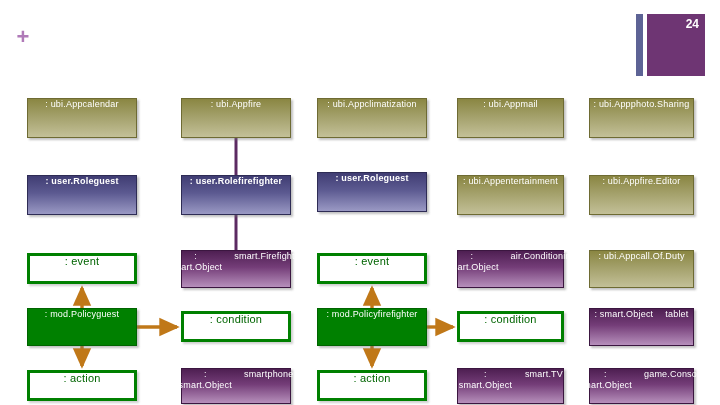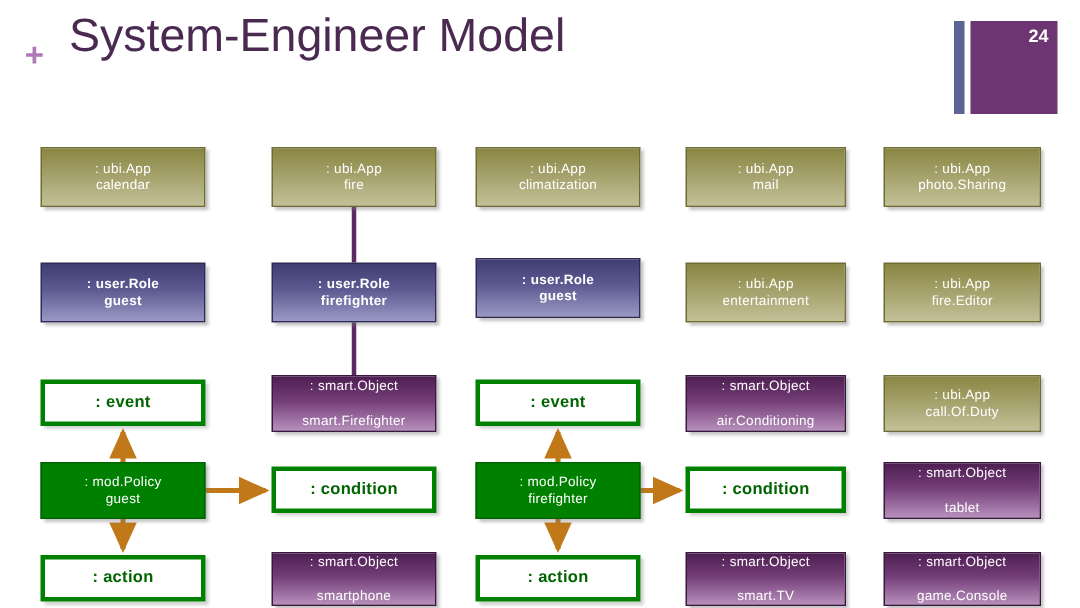--- a/index.html
+++ b/index.html
@@ -79,23 +79,22 @@
     width: 720px; height: 405px;
   }
 
   .node {
     position: absolute;
     box-sizing: border-box;
     text-align: center;
     font-size: 9px;
     line-height: 11px;
     display: flex;
-    flex-direction: column;
     justify-content: center;
-    align-items: center;
+    align-items: flex-start;
     letter-spacing: 0.2px;
   }
   .node .l1 { display: block; }
   .node .l2 { display: block; }
 
   
   .n-app {
     background: linear-gradient(to bottom, #8a8642 0%, #a3a06a 45%, #c3c098 100%);
     border: 1px solid #6e6b33;
     color: #ffffff;
@@ -122,31 +121,30 @@
     background: #008000;
     border: 1px solid #006400;
     color: #ffffff;
     box-shadow: 2px 2px 2px rgba(120,120,120,0.45);
   }
   
   .n-ecа, .n-eca {
     background: #ffffff;
     border: 3px solid #008000;
     color: #006400;
-    font-weight: bold;
+    font-weight: normal;
     font-size: 11px;
     box-shadow: 2px 2px 2px rgba(120,120,120,0.35);
   }
 </style>
 </head>
 <body>
 
 <div id="slide-header">
   <div id="title-bullet">+</div>
-  <div id="page-title">System-Engineer Model</div>
   <div id="deco-bar"></div>
   <div id="deco-block"></div>
   <div id="page-number">24</div>
 </div>
 
 <div id="diagram">
   <svg id="connectors" width="720" height="405" viewBox="0 0 720 405" xmlns="http://www.w3.org/2000/svg">
     <defs>
       <marker id="arrowOrange" markerWidth="7" markerHeight="7" refX="5.2" refY="3.1" orient="auto" markerUnits="strokeWidth">
         <path d="M0,0.4 L6,3.1 L0,5.8 z" fill="#c07818"></path>

